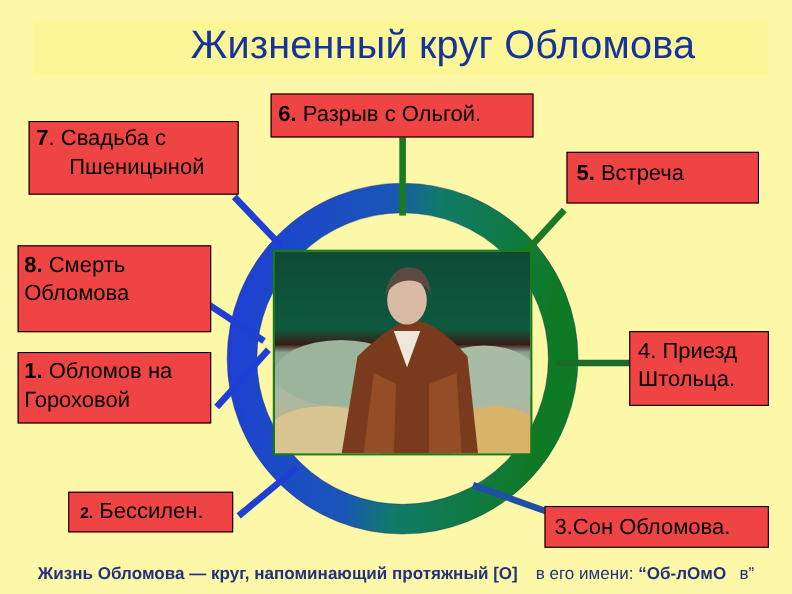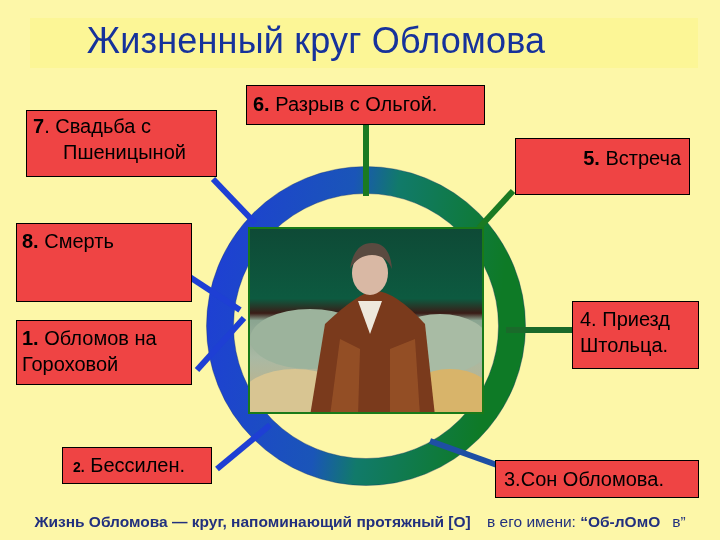--- a/index.html
+++ b/index.html
@@ -6,21 +6,21 @@
   body {
     width:720px; height:540px; overflow:hidden; position:relative;
     background:#fdf7a8;
     font-family:"Liberation Sans", sans-serif;
   }
   .title-band {
     position:absolute; left:30px; top:18px; width:668px; height:50px;
     background:#fcf696;
   }
   .title {
-    position:absolute; left:0; top:20px; width:632px; text-align:center;
+    position:absolute; left:0; top:20px; width:632px; text-align:right;
     font-size:36px; color:#16329b; letter-spacing:0.2px;
   }
   svg.diagram { position:absolute; left:0; top:0; }
   .box {
     position:absolute; background:#ef4444; border:1px solid #000;
     font-size:20px; line-height:26px; color:#000; box-sizing:border-box;
     padding:2px 6px;
   }
   .box b { font-weight:bold; }
   .num-small { font-size:14px; font-weight:bold; }
@@ -82,26 +82,27 @@
 
 <div class="box" style="left:26px;top:110px;width:191px;height:67px;">
   <b>7</b><span>. Свадьба с</span><br>
   <span style="padding-left:30px">Пшеницыной</span>
 </div>
 
 <div class="box" style="left:246px;top:85px;width:239px;height:40px;padding-top:5px;">
   <b>6.</b> <span>Разрыв с Ольгой.</span>
 </div>
 
-<div class="box" style="left:515px;top:138px;width:175px;height:57px;padding:6px 8px;text-align:right;">
+<div class="box" style="left:515px;top:138px;width:175px;height:47px;padding:6px 8px;">
   <b>5.</b> <span>Встреча</span><br>
 </div>
 
 <div class="box" style="left:16px;top:223px;width:176px;height:79px;padding:4px 5px;">
   <b>8.</b> <span>Смерть</span><br>
+  <span>Обломова</span>
 </div>
 
 <div class="box" style="left:16px;top:320px;width:176px;height:65px;padding:4px 5px;">
   <b>1.</b> <span>Обломов на</span><br>
   <span>Гороховой</span>
 </div>
 
 <div class="box" style="left:572px;top:301px;width:127px;height:68px;padding:4px 7px;">
   <span>4.</span> <span>Приезд</span><br>
   <span>Штольца.</span>

